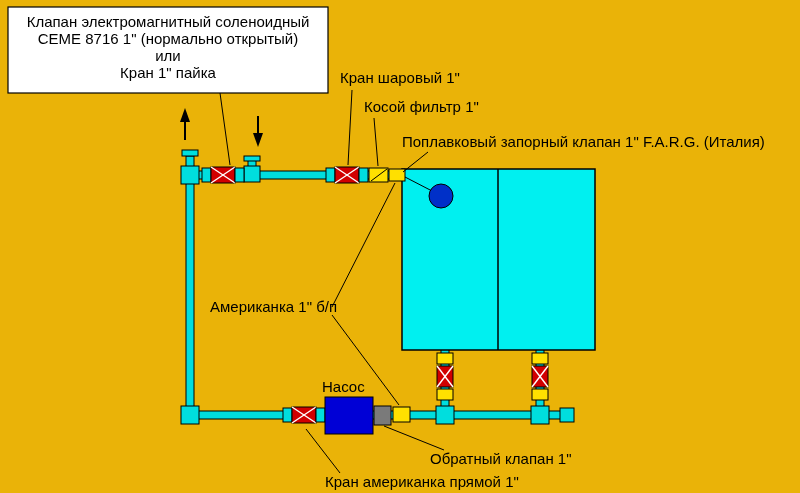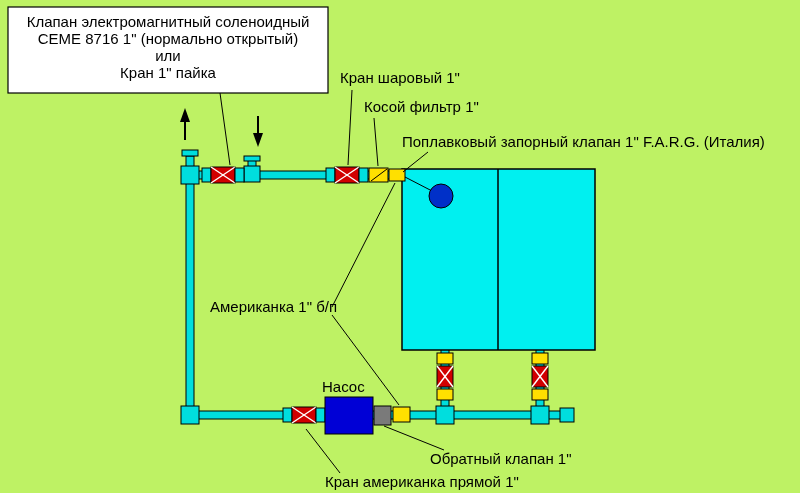--- a/index.html
+++ b/index.html
@@ -6,21 +6,21 @@
     --pipe:#00dede;
     --tank:#00f0f0;
     --valve-red:#d10000;
     --fitting-yellow:#ffe000;
     --pump-blue:#0000d6;
     --float-blue:#0030c8;
     --check-gray:#7a7a7a;
   }
   html,body{margin:0;padding:0;background:#fff;}
   .stage{
-    position:relative;width:800px;height:493px;background:#bef264;
+    position:relative;width:800px;height:493px;background:#eab308;
     font-family:"Liberation Sans", sans-serif;overflow:hidden;
   }
   svg{display:block;}
   svg text{font-family:"Liberation Sans", sans-serif;font-size:15px;fill:#000;}
   .info-box{fill:#fff;stroke:#000;stroke-width:1.2;}
   .info-text{text-anchor:middle;}
   .pipe{fill:var(--pipe);stroke:#000;stroke-width:1;}
   .fitting{fill:var(--pipe);stroke:#000;stroke-width:1;}
   .valve{fill:var(--valve-red);stroke:#000;stroke-width:1;}
   .valve-x{stroke:#fff;stroke-width:1.4;}

